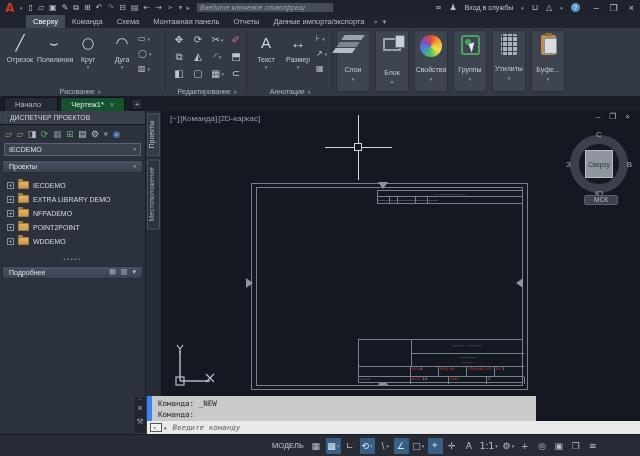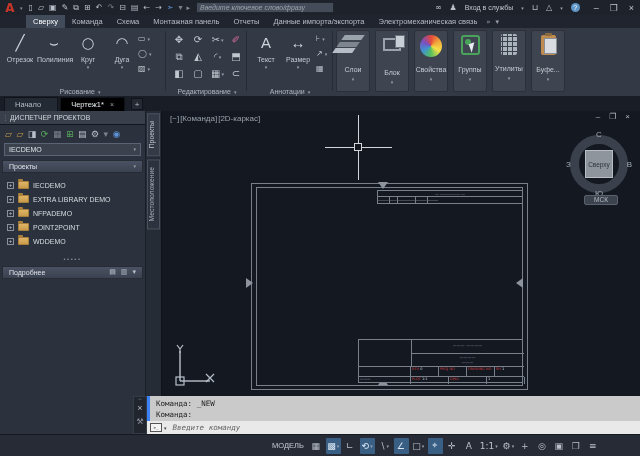--- a/index.html
+++ b/index.html
@@ -65,21 +65,21 @@
   .ic-groups::before{content:"";position:absolute;left:2px;top:2px;width:6px;height:6px;border-radius:50%;background:#49a35a;}
   .ic-groups::after{content:"";position:absolute;right:2px;bottom:1px;width:0;height:0;border-left:6px solid #e8ecf0;border-bottom:9px solid transparent;transform:rotate(-20deg);}
   .ic-utils{width:16px;height:21px;margin:3px auto 0;background:#aab2bc;border-radius:2px;background-image:linear-gradient(#39414d 1px,transparent 1px),linear-gradient(90deg,#39414d 1px,transparent 1px);background-size:5px 5px;background-position:1px 7px;}
   .ic-clip{width:15px;height:20px;margin:4px auto 0;background:#c08b4f;border-radius:2px;position:relative;}
   .ic-clip::before{content:"";position:absolute;left:4px;top:-2px;width:7px;height:3px;background:#8a6b3f;border-radius:1px;}
   .ic-clip::after{content:"";position:absolute;left:3px;top:3px;width:11px;height:14px;background:#d9dde2;border:1px solid #8a8f96;}
 
   
   .ftrow{position:absolute;left:0;top:96px;width:640px;height:15px;background:#191e26;display:flex;align-items:flex-end;padding-left:4px;}
   .ftab{height:14px;line-height:13px;font-size:7.5px;padding:0 10px;background:#242a34;color:#b6bdc7;border:1px solid #10141a;border-bottom:none;margin-right:2px;display:flex;align-items:center;gap:6px;}
-  .ftab.active{background:#000000;color:#e6eaef;margin-top:48px;}
+  .ftab.active{background:#14532d;color:#e6eaef;margin-top:48px;}
   .ftclose{font-size:7px;color:#9aa1ab;}
   .ftadd{width:12px;height:12px;line-height:11px;text-align:center;background:#242a34;border:1px solid #10141a;margin-left:4px;margin-bottom:1px;font-size:8px;color:#b6bdc7;}
 
   
   .pm{position:absolute;left:0;top:111px;width:146px;height:323px;background:#2c323d;border-right:1px solid #1a1f27;}
   .pm-title{height:14px;background:#39404c;border-bottom:1px solid #12161d;font-size:6.8px;line-height:14px;padding-left:10px;color:#d2d7de;position:relative;}
   .pm-grip{position:absolute;left:2px;top:0;color:#7b838e;font-size:7px;}
   .pm-tools{height:17px;display:flex;align-items:center;padding-left:5px;gap:4.5px;}
   .pm-tools .pi{font-size:9px;color:#b9c0c9;}
   .pm-combo{margin:1px 4px 0;height:13px;background:#3b424e;border:1px solid #5b6474;font-size:7px;line-height:11px;padding:0 4px;color:#dde2e8;display:flex;justify-content:space-between;}
@@ -134,21 +134,21 @@
   .red{color:#d23b3b !important;}
   .wht{color:#cdd3da !important;}
   .tb-row{position:absolute;display:flex;font-size:3.5px;}
   .tb-cell{border-right:1px solid #79808a;overflow:hidden;padding-left:1px;line-height:5px;white-space:nowrap;}
 
   
   .cmdstrip{position:absolute;left:133px;top:396px;width:14px;height:38px;background:#20252e;border:1px solid #343b46;text-align:center;}
   .cmd-grip{font-size:5px;color:#707883;line-height:5px;}
   .cmd-x{font-size:9px;color:#b1b7c0;line-height:12px;}
   .cmd-wrench{font-size:8px;color:#939aa4;line-height:16px;}
-  .cmdhist{position:absolute;left:147px;top:396px;width:493px;height:25px;background:#cacaca;border-left:3px solid #3b82f6;padding:2px 0 0 6px;}
+  .cmdhist{position:absolute;left:147px;top:396px;width:389px;height:25px;background:#cacaca;border-left:5px solid #3b82f6;padding:2px 0 0 6px;}
   .cmdhist .hl{font-family:"DejaVu Sans Mono",monospace;font-size:7.5px;color:#1e1e1e;line-height:11px;white-space:pre;}
   .cmdin{position:absolute;left:147px;top:421px;width:493px;height:13px;background:#e9e9e9;display:flex;align-items:center;}
   .pbox{width:12px;height:9px;margin-left:3px;border:1px solid #555;background:#f4f4f4;font-size:4px;color:#333;text-align:center;line-height:8px;font-family:"DejaVu Sans Mono",monospace;}
   .cmdin .caret{color:#444;margin-left:2px;}
   .cmd-ph{font-style:italic;font-size:7.5px;color:#666;margin-left:6px;font-family:"DejaVu Sans Mono",monospace;}
 
   
   .sbar{position:absolute;left:0;top:434px;width:640px;height:22px;background:#262b35;border-top:1px solid #151a22;display:flex;align-items:center;overflow:hidden;}
   .model{margin-left:268px;font-size:7.5px;color:#c6ccd4;padding:3px 4px;}
   .sics{display:flex;align-items:center;}
@@ -204,21 +204,20 @@
 
   <div class="tabrow">
     <div style="display:flex;">
 
     <div class="rtab active">Сверху</div>
         <div class="rtab">Команда</div>
         <div class="rtab">Схема</div>
         <div class="rtab">Монтажная панель</div>
         <div class="rtab">Отчеты</div>
         <div class="rtab">Данные импорта/экспорта</div>
-        <div class="rtab">Электромеханическая связь</div>
       </div>
     <div class="tabrow-extra">
       <span class="g">»</span>
       <span class="g">▾</span>
     </div>
   </div>
 
   <div class="ribbon">
 
     <div class="bigbtns" style="left:3px;">

